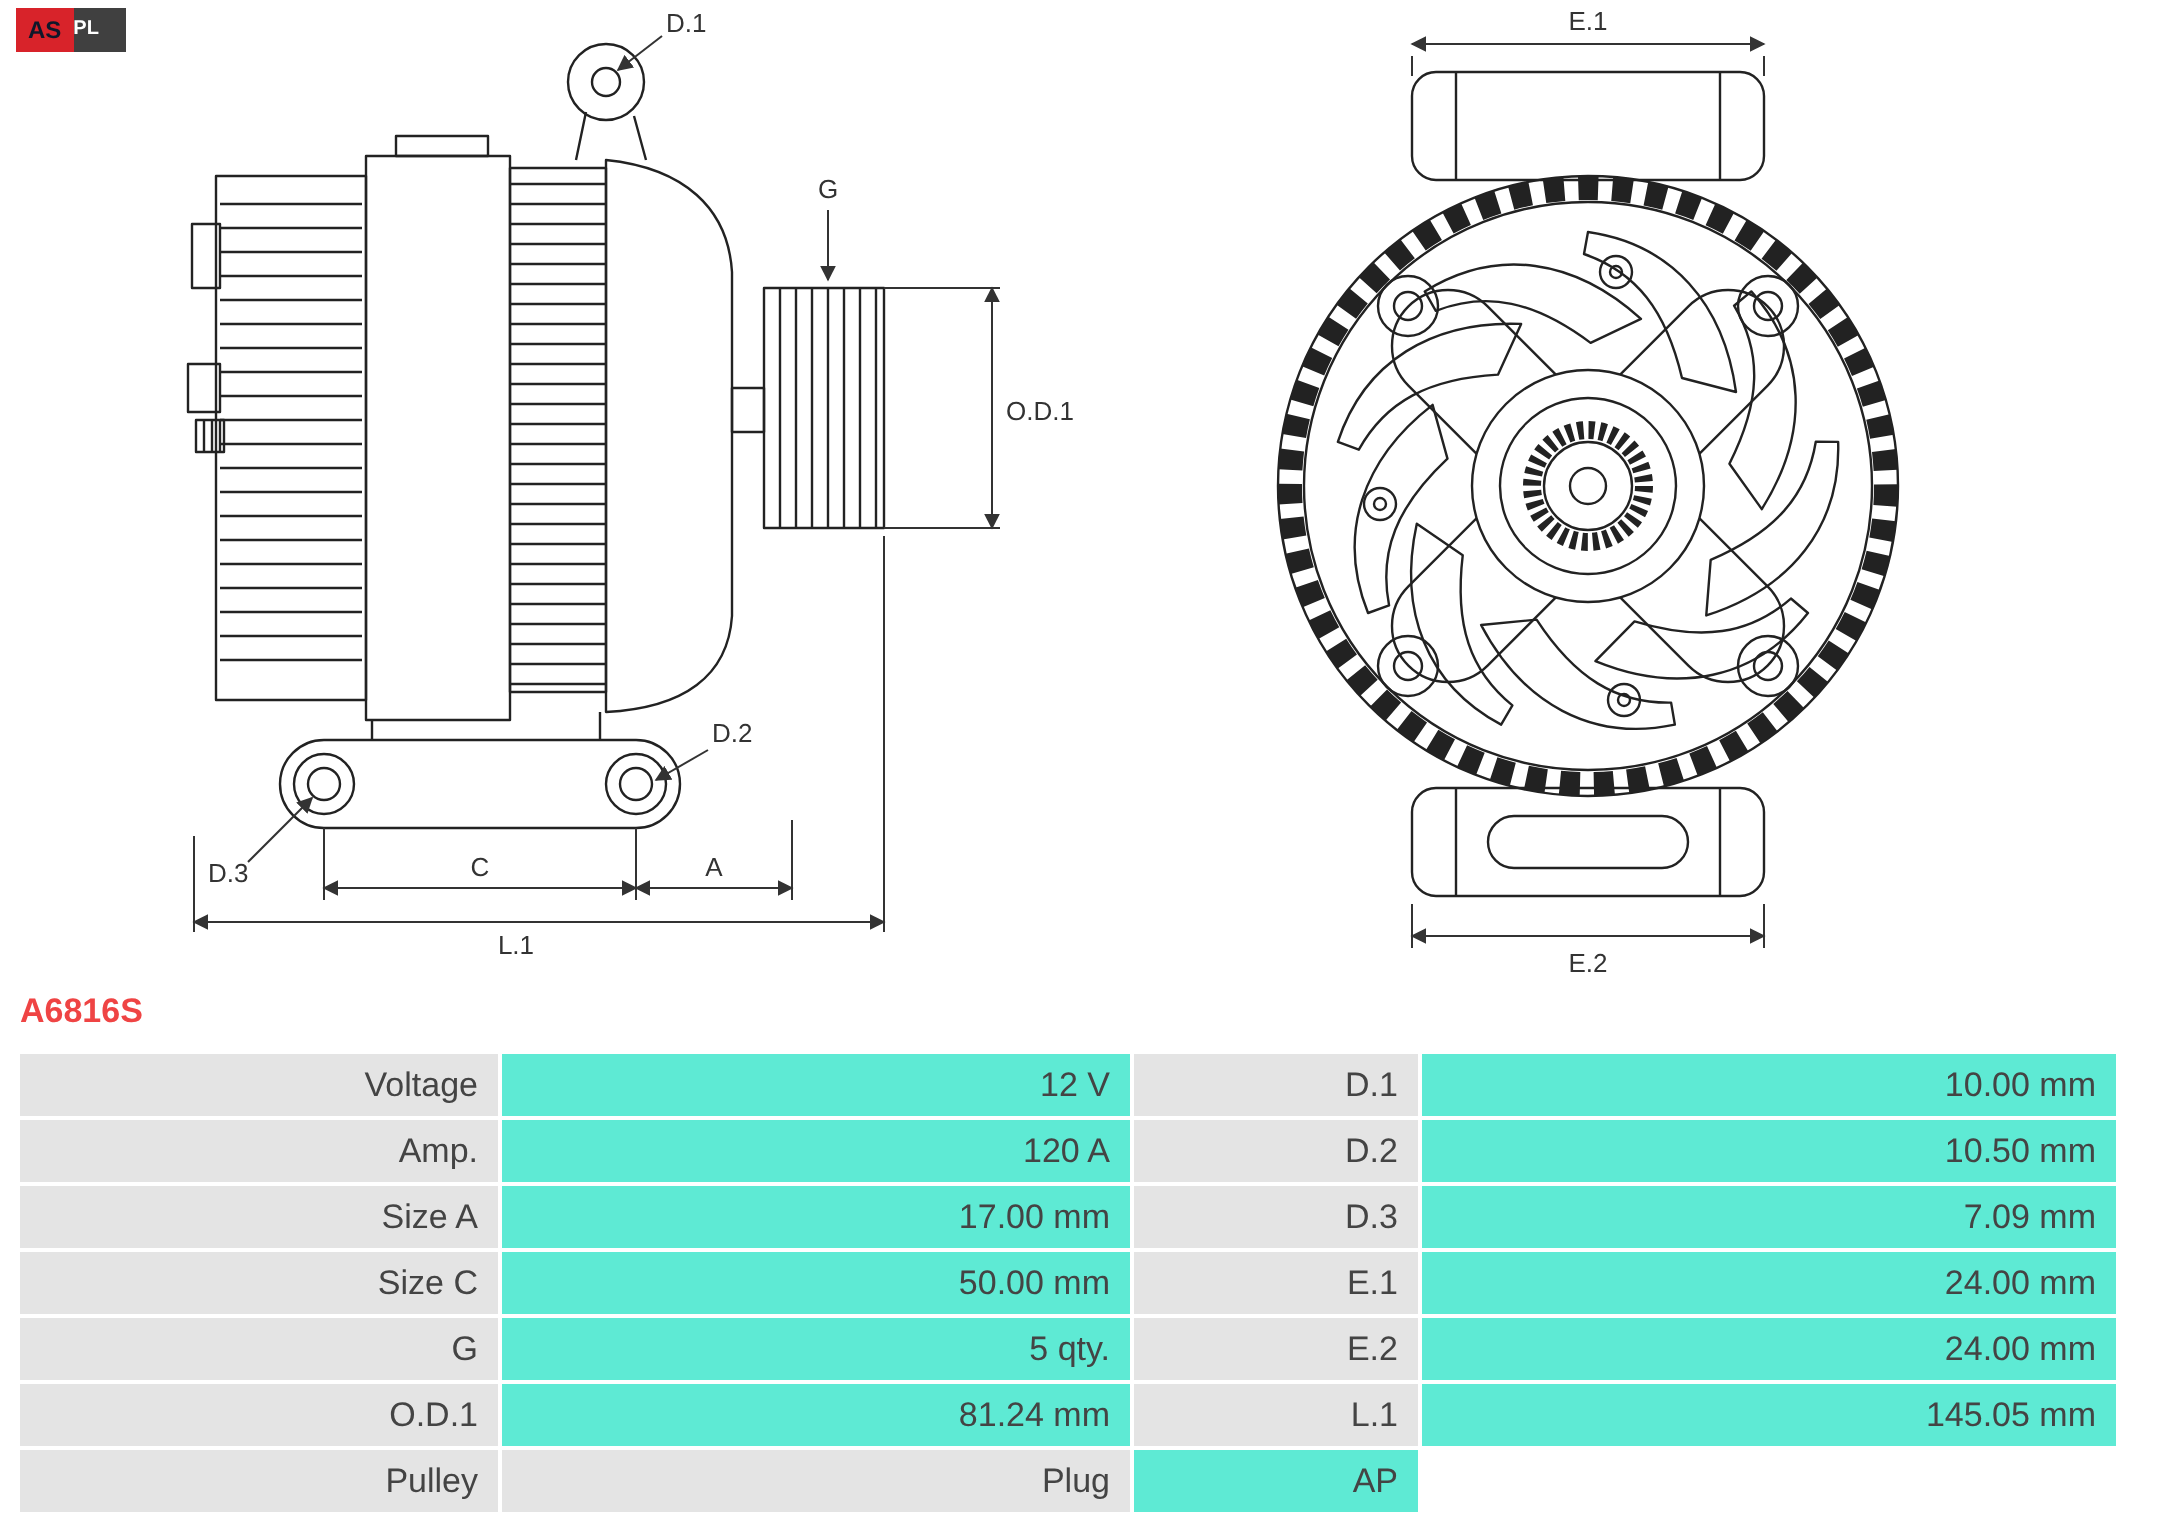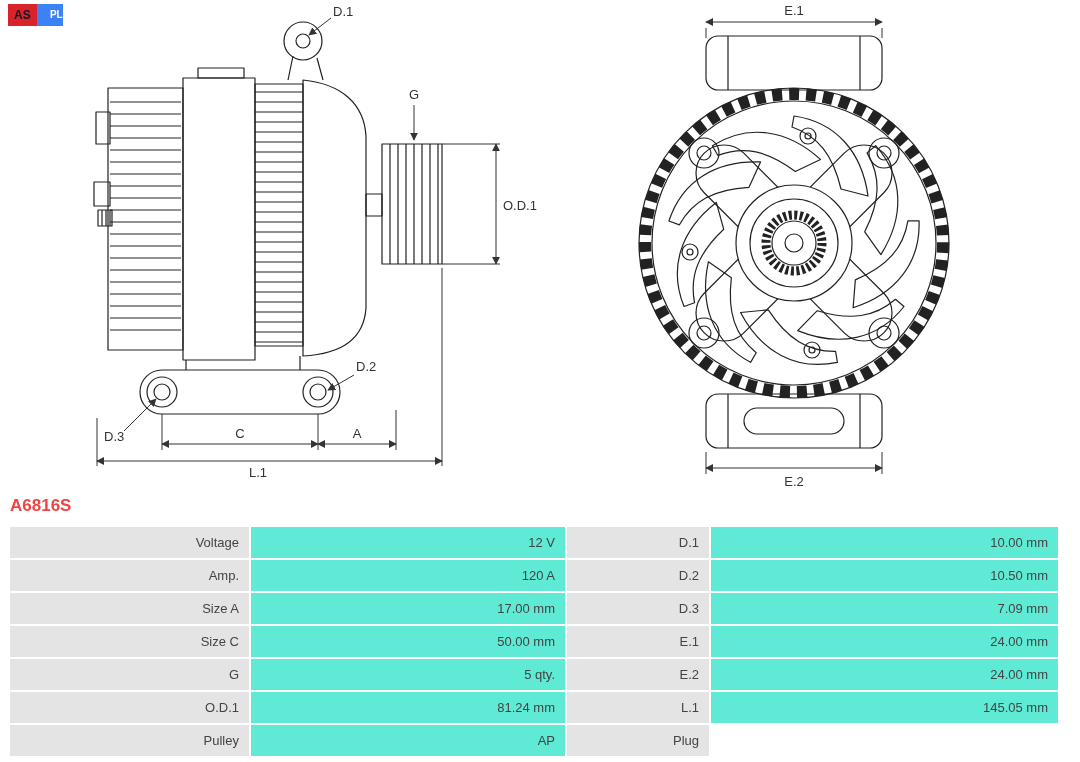--- a/index.html
+++ b/index.html
@@ -2,34 +2,34 @@
 <html><head>
 <meta charset="utf-8">
 <style>
   html,body { margin:0; padding:0; }
   body {
     width:1080px; height:762px; background:#ffffff; position:relative;
     font-family:"Liberation Sans", sans-serif; overflow:hidden;
   }
   .logo { position:absolute; top:4px; left:8px; display:flex; align-items:flex-start; }
   .logo-as { background:#d8232a; color:#0f172a; font-weight:bold; font-size:12px; line-height:1; padding:5px 6px; }
-  .logo-pl { background:#3b82f6; width:26px; height:22px; color:#fff; font-weight:bold; font-size:10px; line-height:22px; text-align:right; }
+  .logo-pl { background:#404040; width:26px; height:22px; color:#fff; font-weight:bold; font-size:10px; line-height:22px; text-align:left; }
   .drawing { position:absolute; top:0; left:0; }
   .ln * { stroke:#222; fill:none; stroke-width:1.2; stroke-linejoin:round; }
   .ln .fillw { fill:#fff; }
   .ln .teeth { stroke-width:12; stroke-dasharray:10 7; }
   .ln .knurl { stroke-width:9; stroke-dasharray:3 2.5; }
   .dim * { stroke:#333; fill:none; stroke-width:1; }
   svg text { fill:#333; font-size:13px; font-family:"Liberation Sans",sans-serif; stroke:none; }
   svg text.mid { text-anchor:middle; }
   .part-number { position:absolute; left:10px; top:496px; font-size:17px; color:#ef4444;font-weight:bold; }
   .spec-table {
     position:absolute; left:10px; top:527px; width:1048px;
     display:grid; grid-template-columns:239px 314px 142px 347px; gap:2px;
-    font-size:13px; color:#444;
+    font-size:17px; color:#444;
   }
   .cell { height:31px; line-height:31px; text-align:right; padding-right:10px; box-sizing:border-box; overflow:hidden; }
   .cell.label { background:#e4e4e4; }
   .cell.value { background:#5eead4; }
 </style>
 </head>
 <body>
 
 <div class="logo">
   <span class="logo-as">AS</span>
@@ -185,15 +185,15 @@
   <div class="cell value">5 qty.</div>
   <div class="cell label">E.2</div>
   <div class="cell value">24.00 mm</div>
 
   <div class="cell label">O.D.1</div>
   <div class="cell value">81.24 mm</div>
   <div class="cell label">L.1</div>
   <div class="cell value">145.05 mm</div>
 
   <div class="cell label">Pulley</div>
+  <div class="cell label">Plug</div>
   <div class="cell value">AP</div>
-  <div class="cell label">Plug</div>
 </div>
 
 </body></html>

